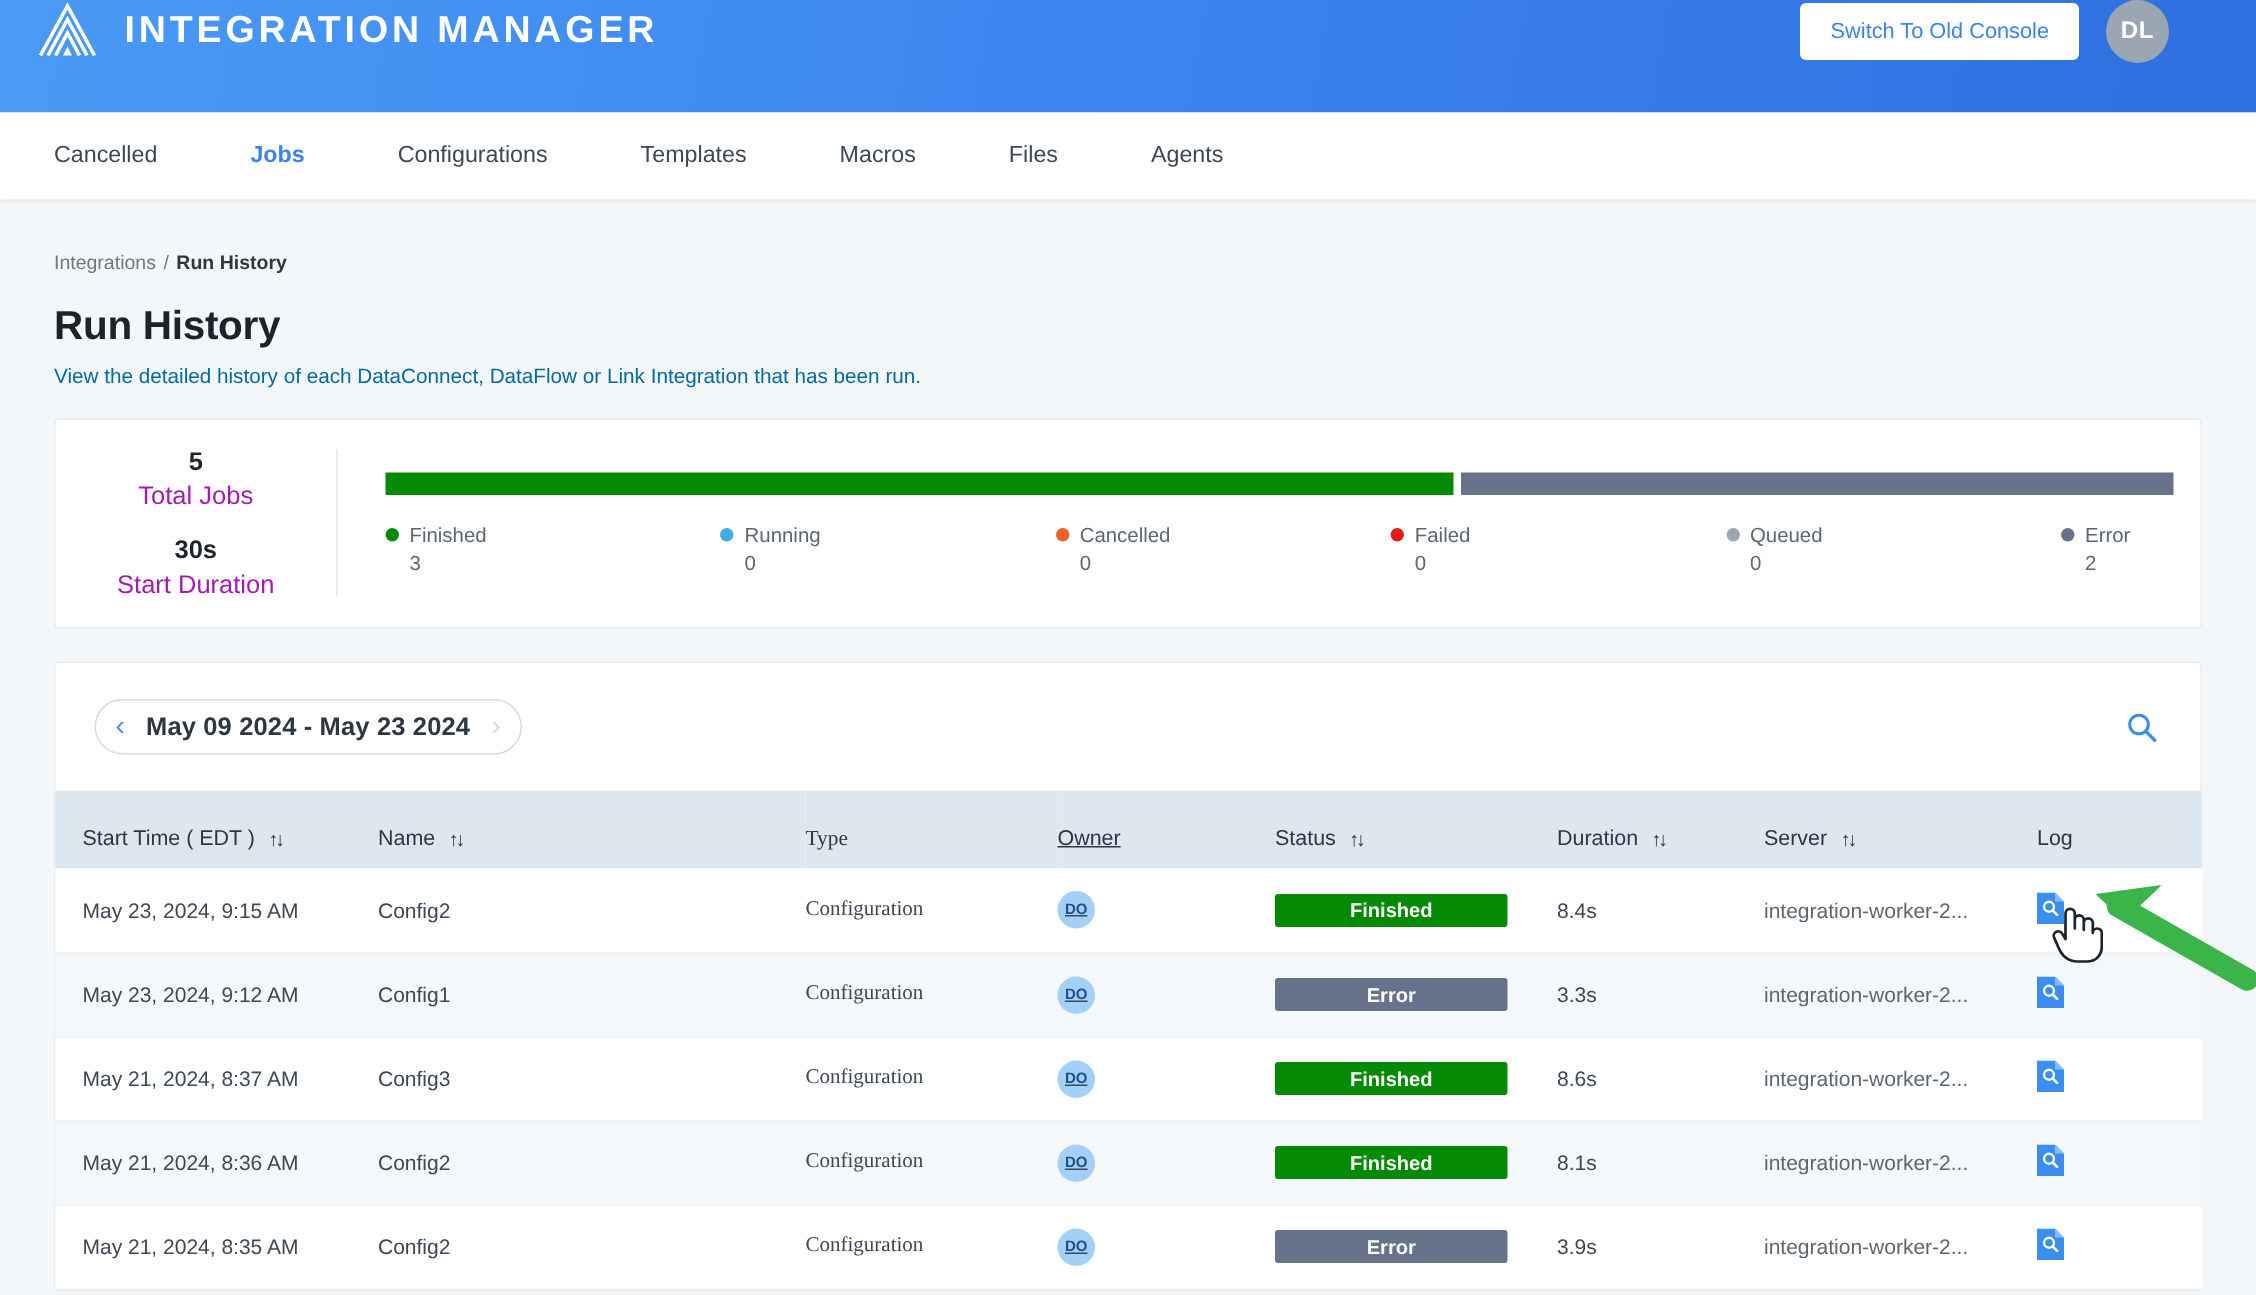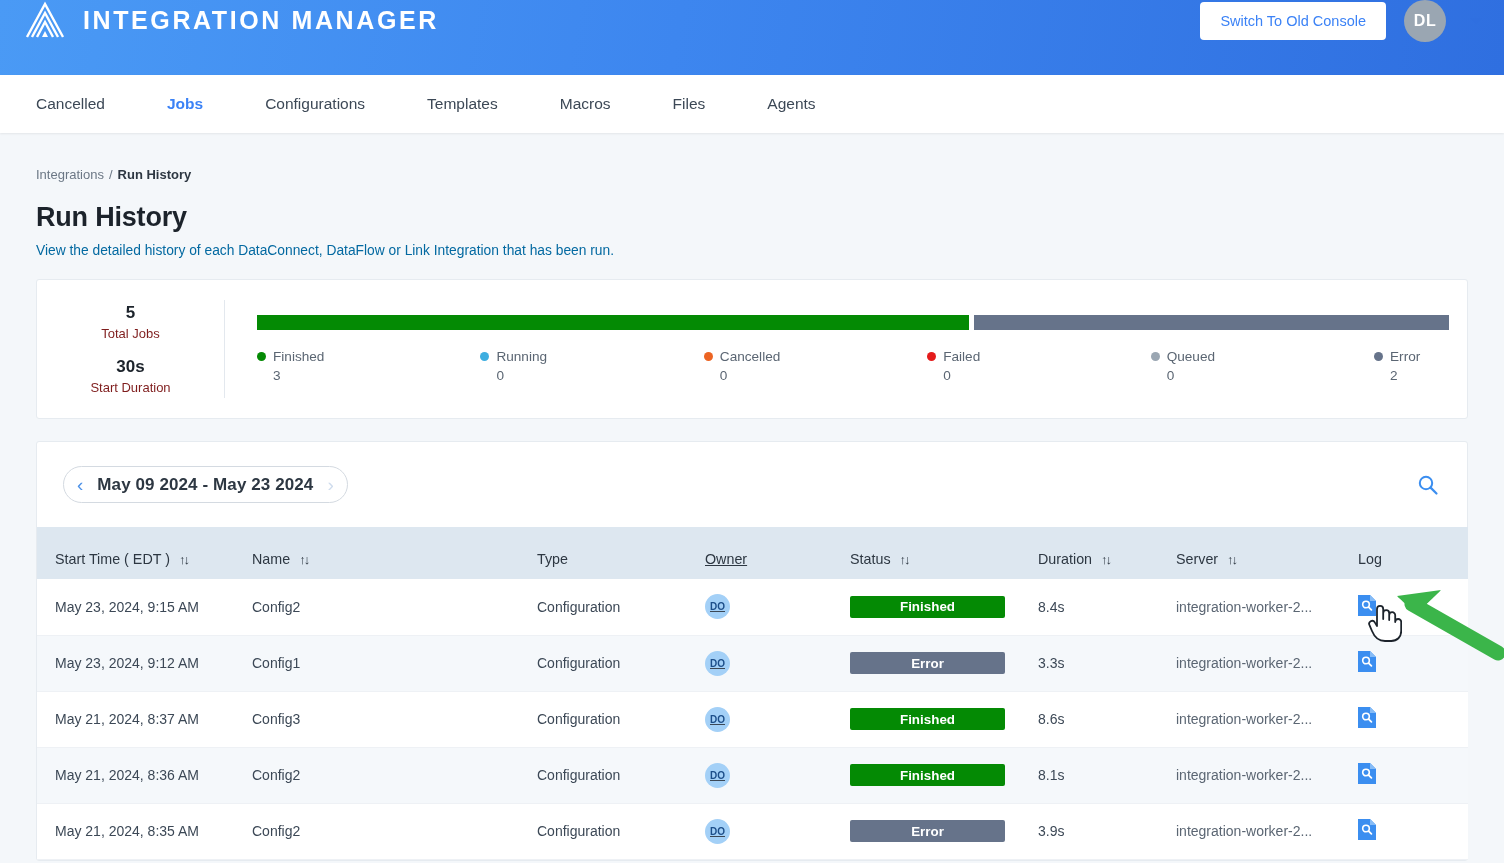--- a/index.html
+++ b/index.html
@@ -122,21 +122,21 @@
   .totals {
     width: 218px;
     display: flex; flex-direction: column;
     align-items: center; justify-content: center;
     gap: 16px;
     border-right: 1px solid #e3e8ee;
     height: 98px;
   }
   .total-block { text-align: center; }
   .total-value { font-size: 17px; font-weight: bold; color: #1c232b; }
-  .total-label { font-size: 13px; color: #7f1d1d; margin-top: 3px; }
+  .total-label { font-size: 17px; color: #a21caf; margin-top: 3px; }
 
   .chart-area { flex: 1; padding-left: 32px; padding-right: 0; }
   .progress-track {
     height: 15px;
     display: flex;
     gap: 5px;
     width: 1192px;
   }
   .progress-seg { height: 100%; }
   .legend {
@@ -199,21 +199,21 @@
     height: 56px;
     padding: 0;
     vertical-align: middle;
     border-bottom: 1px solid #eef1f5;
   }
   tbody tr:nth-child(even) { background: #f5f8fb; }
   tbody tr:nth-child(odd)  { background: #ffffff; }
 
   .col-start  { width: 215px; padding-left: 18px !important; }
   .col-name   { width: 285px; }
-  .col-type   { width: 168px; }
+  .col-type   { width: 168px; font-family: Liberation Serif, serif; }
   .col-owner  { width: 145px; text-decoration: underline; }
   .col-status { width: 188px; }
   .col-dur    { width: 138px; }
   .col-server { width: 182px; }
   .col-log    { width: 110px; }
 
   .owner-badge {
     width: 25px; height: 25px;
     border-radius: 50%;
     background: #a3d0f7;

